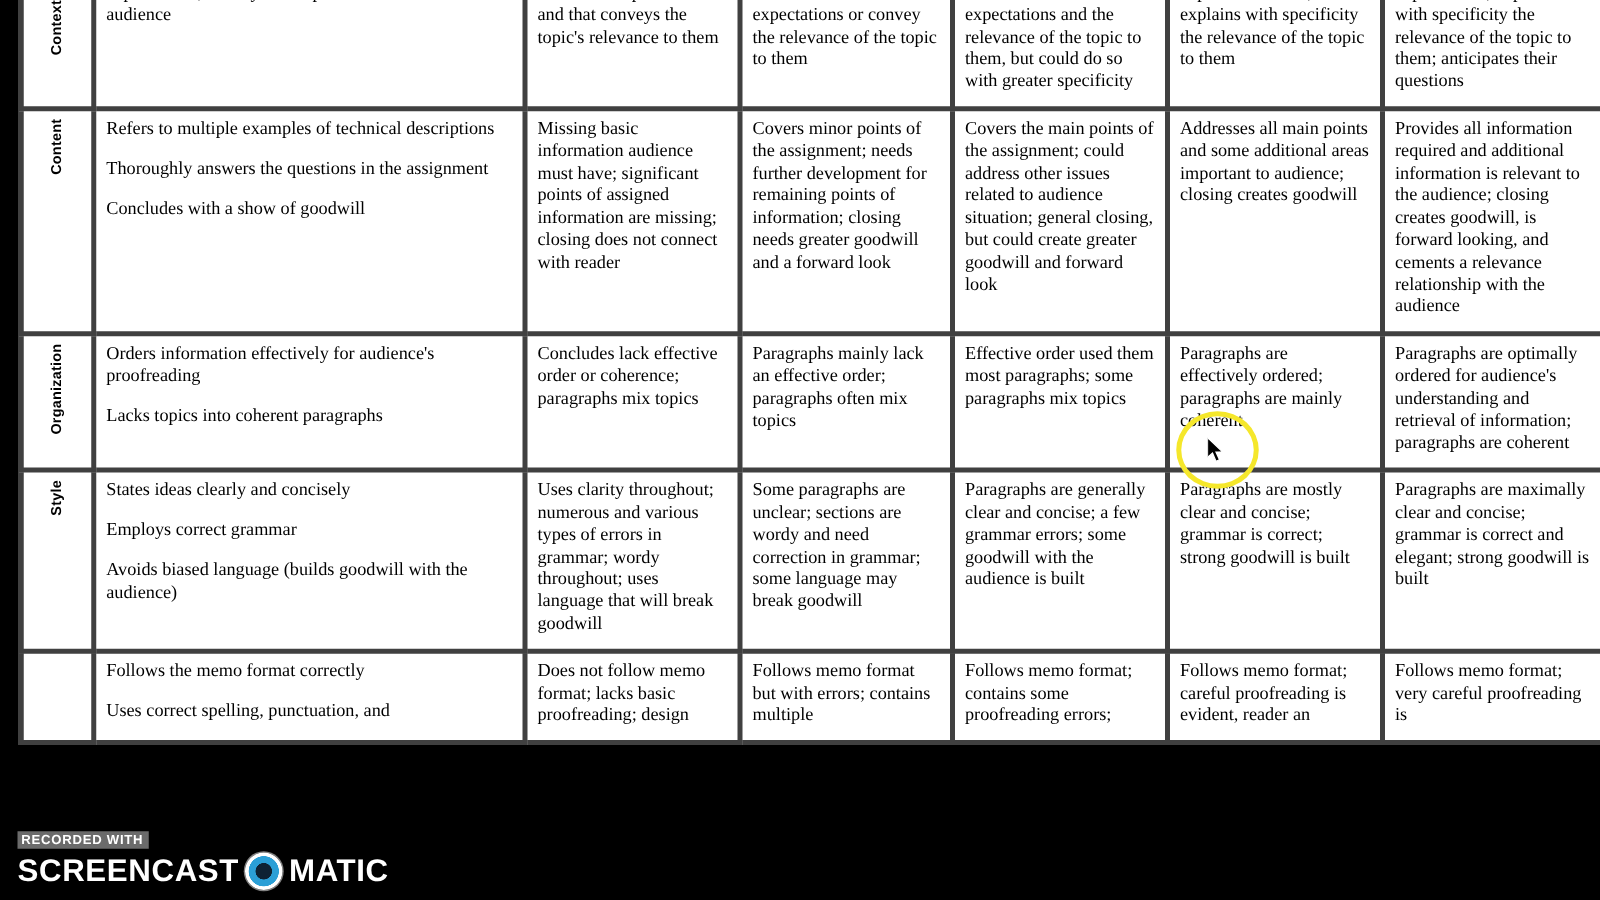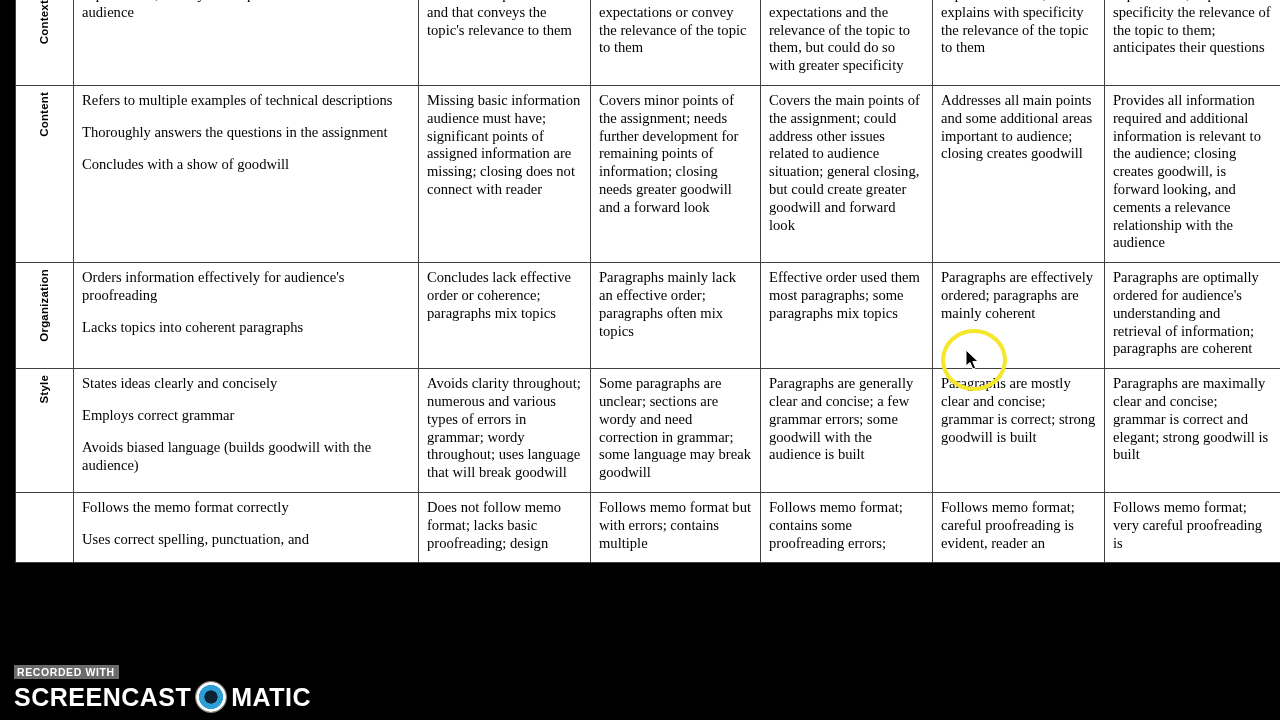--- a/index.html
+++ b/index.html
@@ -27,21 +27,21 @@
     width: 1265px;
     background: #ffffff;
   }
   table.rubric {
     border-collapse: collapse;
     table-layout: fixed;
     width: 1265px;
     background: #fff;
   }
   table.rubric td {
-    border: 1px solid #404040;
+    border: 4px solid #404040;
     vertical-align: top;
     padding: 6px 8px 10px 8px;
     font-size: 14.6px;
     line-height: 1.22;
     color: #000;
     background: #fff;
   }
   
   col.c-label { width: 58px; }
   col.c-crit  { width: 345px; }
@@ -221,21 +221,21 @@
 
         <tr>
           <td class="label-cell">
             <span class="vert">Style</span>
           </td>
           <td class="crit-cell">
             <p>States ideas clearly and concisely</p>
             <p>Employs correct grammar</p>
             <p>Avoids biased language (builds goodwill with the audience)</p>
           </td>
-          <td>Avoids clarity throughout; numerous and various types of errors in grammar; wordy throughout; uses language that will break goodwill</td>
+          <td>Uses clarity throughout; numerous and various types of errors in grammar; wordy throughout; uses language that will break goodwill</td>
           <td>Some paragraphs are unclear; sections are wordy and need correction in grammar; some language may break goodwill</td>
           <td>Paragraphs are generally clear and concise; a few grammar errors; some goodwill with the audience is built</td>
           <td>Paragraphs are mostly clear and concise; grammar is correct; strong goodwill is built</td>
           <td>Paragraphs are maximally clear and concise; grammar is correct and elegant; strong goodwill is built</td>
         </tr>
 
         <tr>
           <td class="label-cell">
             <span class="vert"></span>
           </td>

